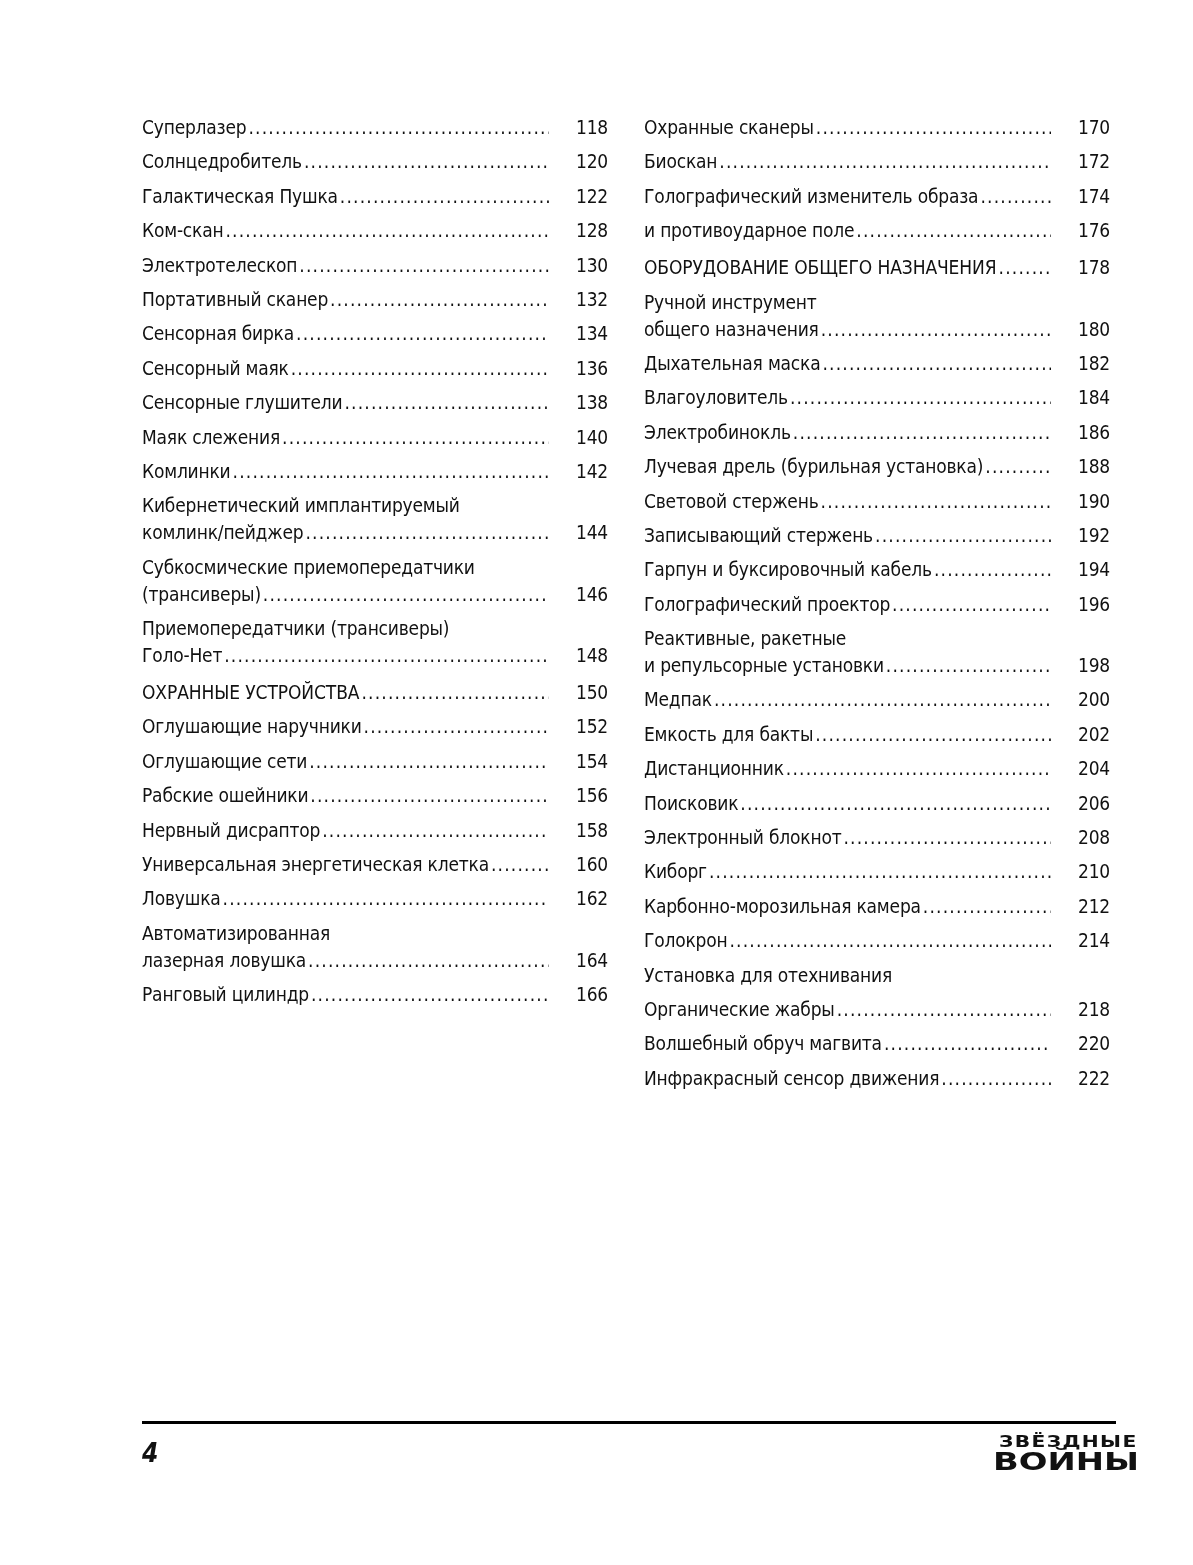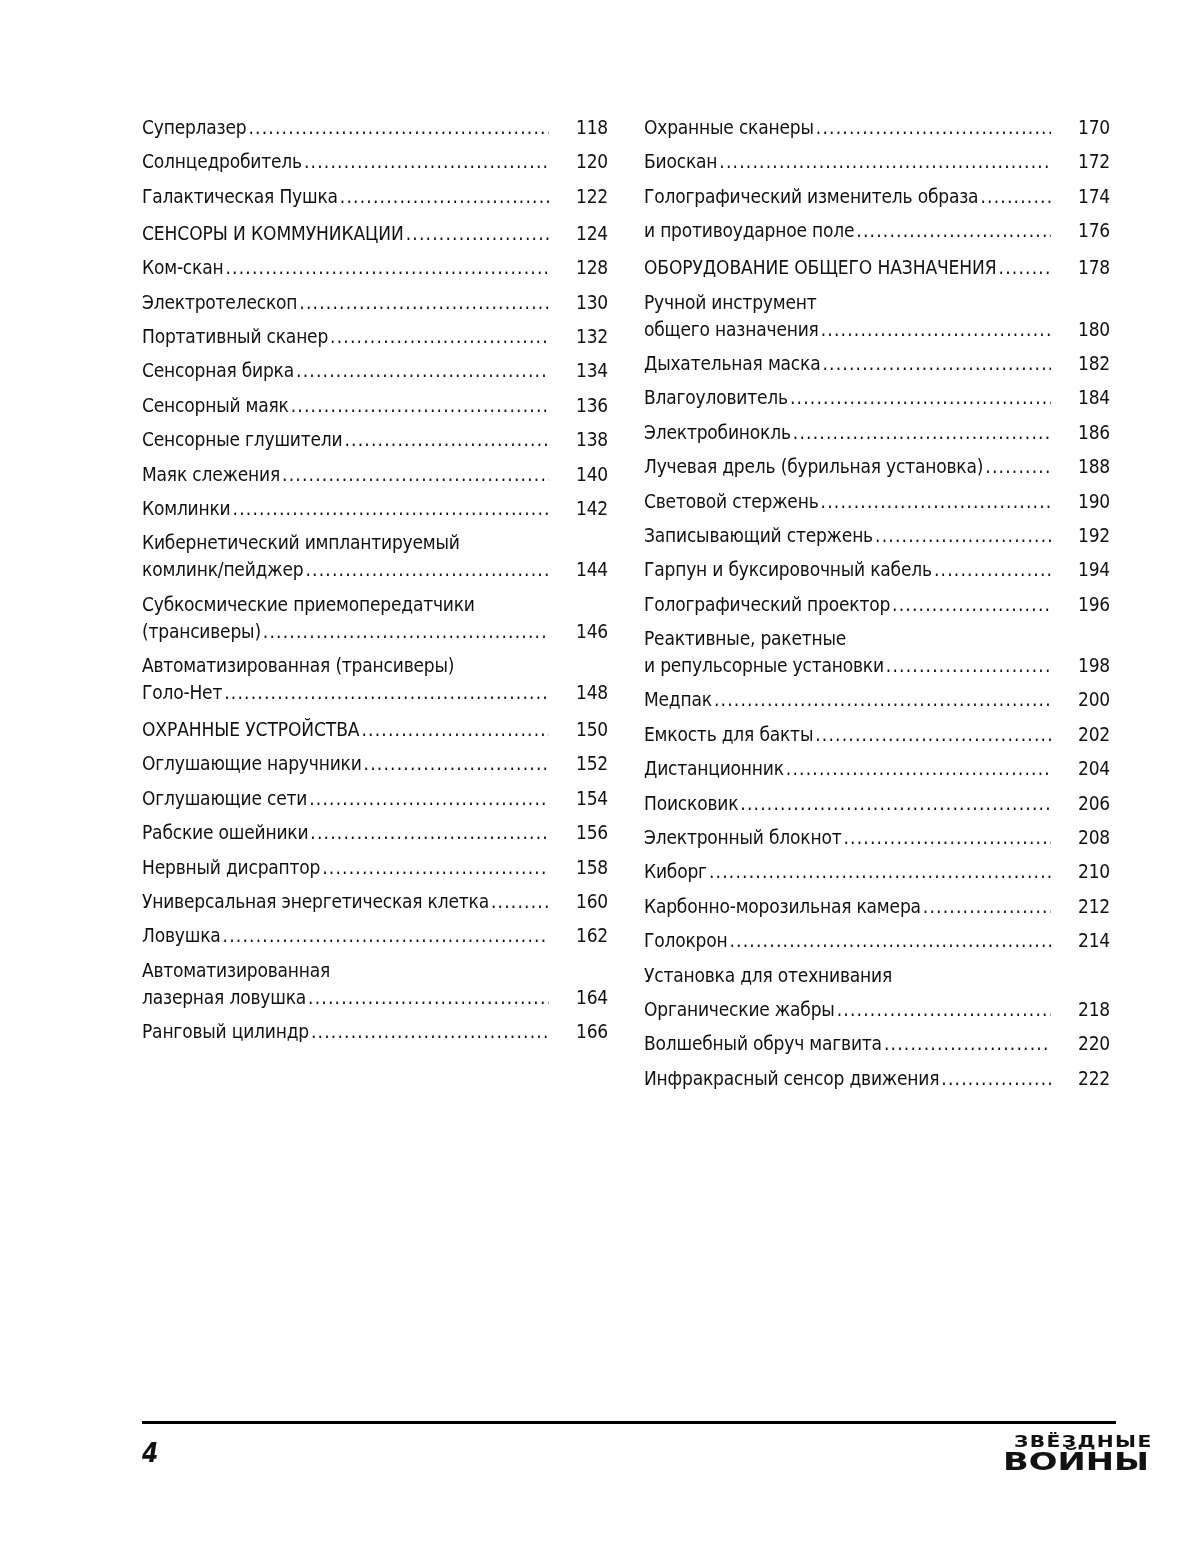--- a/index.html
+++ b/index.html
@@ -12,21 +12,21 @@
   .entry .row { display: flex; align-items: center; white-space: nowrap; }
   .entry .t { flex: 0 0 auto; }
   .entry .dots { flex: 1 1 auto; overflow: hidden; margin: 0 2px; }
   .entry .dots::after { content: "................................................................................................................................................................................"; letter-spacing: 1.2px; }
   .entry .p { flex: 0 0 auto; margin-left: 25px; }
   .entry.section { margin-top: 10px; }
   .entry.section .t { letter-spacing: -0.1px; }
   .entry .line1 { display: block; }
   .footer-rule { position: absolute; left: 142px; top: 1421px; width: 974px; height: 3px; background: #000; }
   .page-num { position: absolute; left: 142px; top: 1438px; font-size: 26px; font-weight: bold; font-style: italic; }
-  .logo { position: absolute; left: 983px; top: 1434px; width: 134px; text-align: right; line-height: 1; }
+  .logo { position: absolute; left: 983px; top: 1434px; width: 134px; text-align: center; line-height: 1; }
   .logo .top { font-family: "DejaVu Sans", sans-serif; font-weight: bold; font-size: 15px; letter-spacing: 1px;
                display: inline-block; transform: scaleX(1.35); transform-origin: left; }
   .logo .bottom { font-family: "DejaVu Sans", sans-serif; font-weight: bold; font-size: 26px; letter-spacing: 0px;
                   display: inline-block; transform: scaleX(1.3) scaleY(0.95); transform-origin: left; margin-top: -2px; }
   .logo .dot { font-size: 6px; vertical-align: baseline; }
 </style>
 </head>
 <body>
 
 <div class="col left" id="col-left">
@@ -44,27 +44,20 @@
         <span class="p">120</span>
       </div>
     </div>
     <div class="entry">
       <div class="row">
         <span class="t">Галактическая Пушка</span>
         <span class="dots"></span>
         <span class="p">122</span>
       </div>
     </div>
-    <div class="entry section">
-      <div class="row">
-        <span class="t">СЕНСОРЫ И КОММУНИКАЦИИ</span>
-        <span class="dots"></span>
-        <span class="p">124</span>
-      </div>
-    </div>
     <div class="entry">
       <div class="row">
         <span class="t">Ком-скан</span>
         <span class="dots"></span>
         <span class="p">128</span>
       </div>
     </div>
     <div class="entry">
       <div class="row">
         <span class="t">Электротелескоп</span>
@@ -124,21 +117,21 @@
     </div>
     <div class="entry">
       <span class="line1">Субкосмические приемопередатчики</span>
       <div class="row">
         <span class="t">(трансиверы)</span>
         <span class="dots"></span>
         <span class="p">146</span>
       </div>
     </div>
     <div class="entry">
-      <span class="line1">Автоматизированная (трансиверы)</span>
+      <span class="line1">Приемопередатчики (трансиверы)</span>
       <div class="row">
         <span class="t">Голо-Нет</span>
         <span class="dots"></span>
         <span class="p">148</span>
       </div>
     </div>
     <div class="entry section">
       <div class="row">
         <span class="t">ОХРАННЫЕ УСТРОЙСТВА</span>
         <span class="dots"></span>

